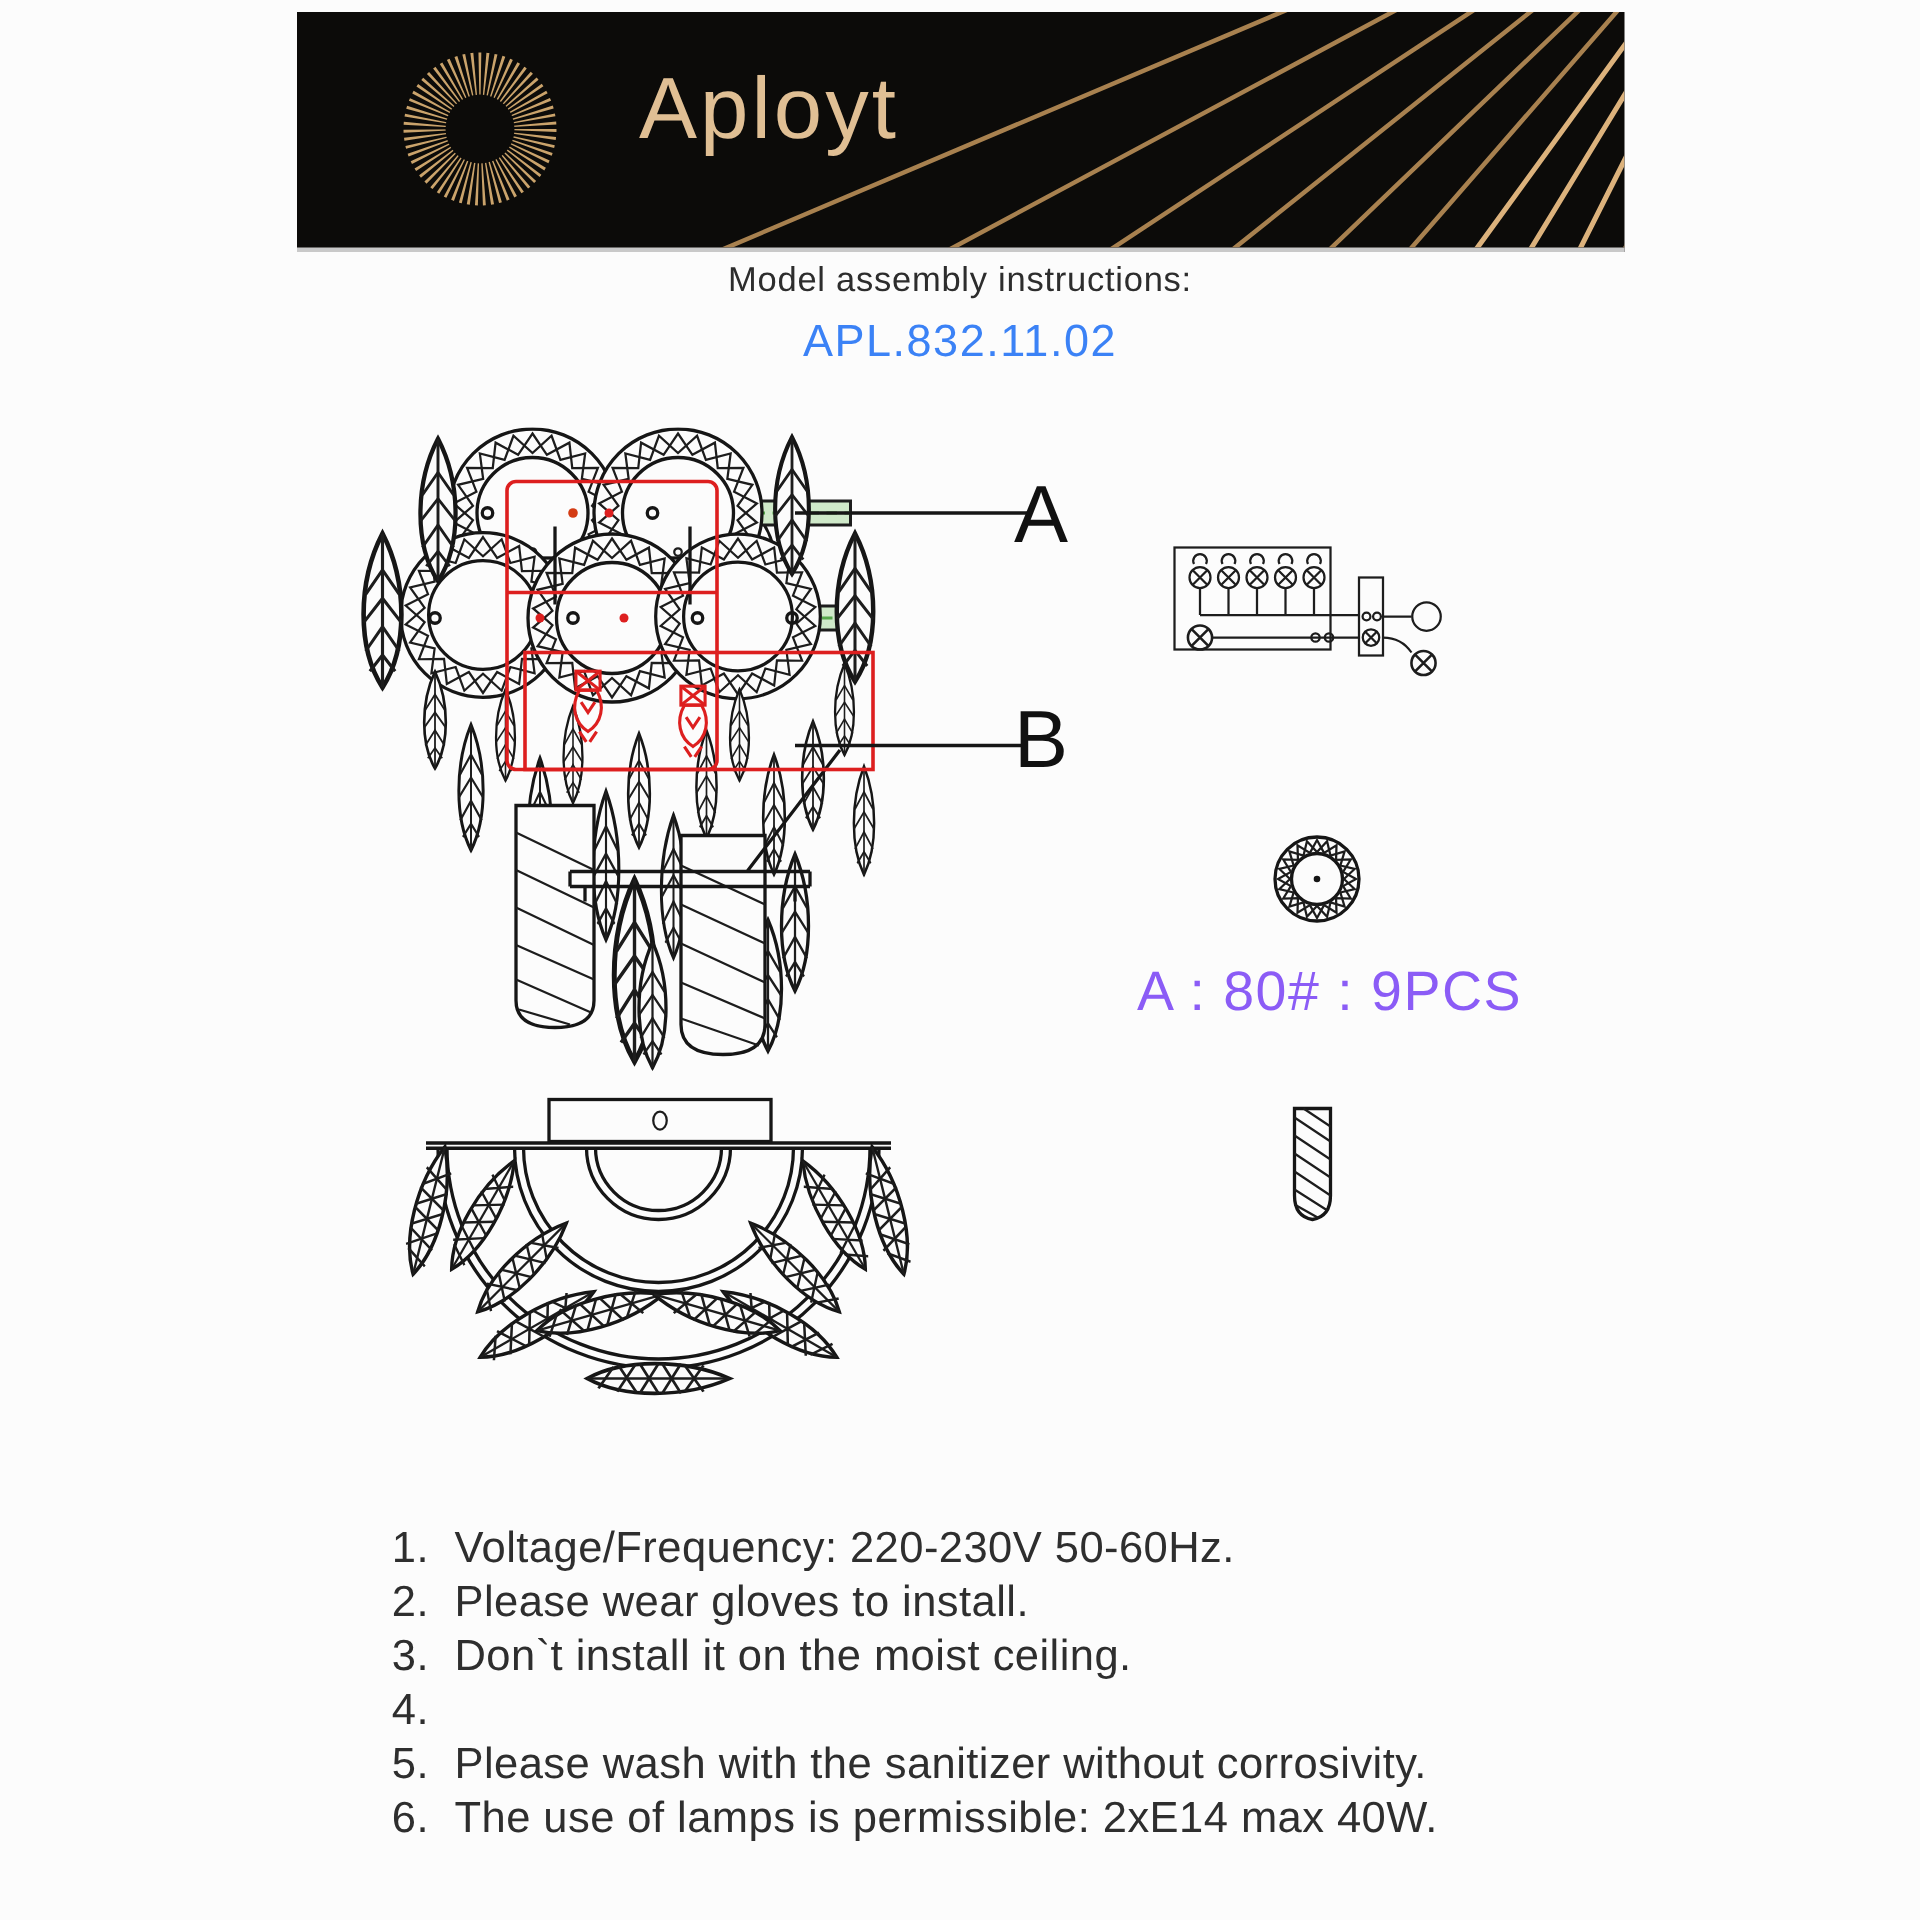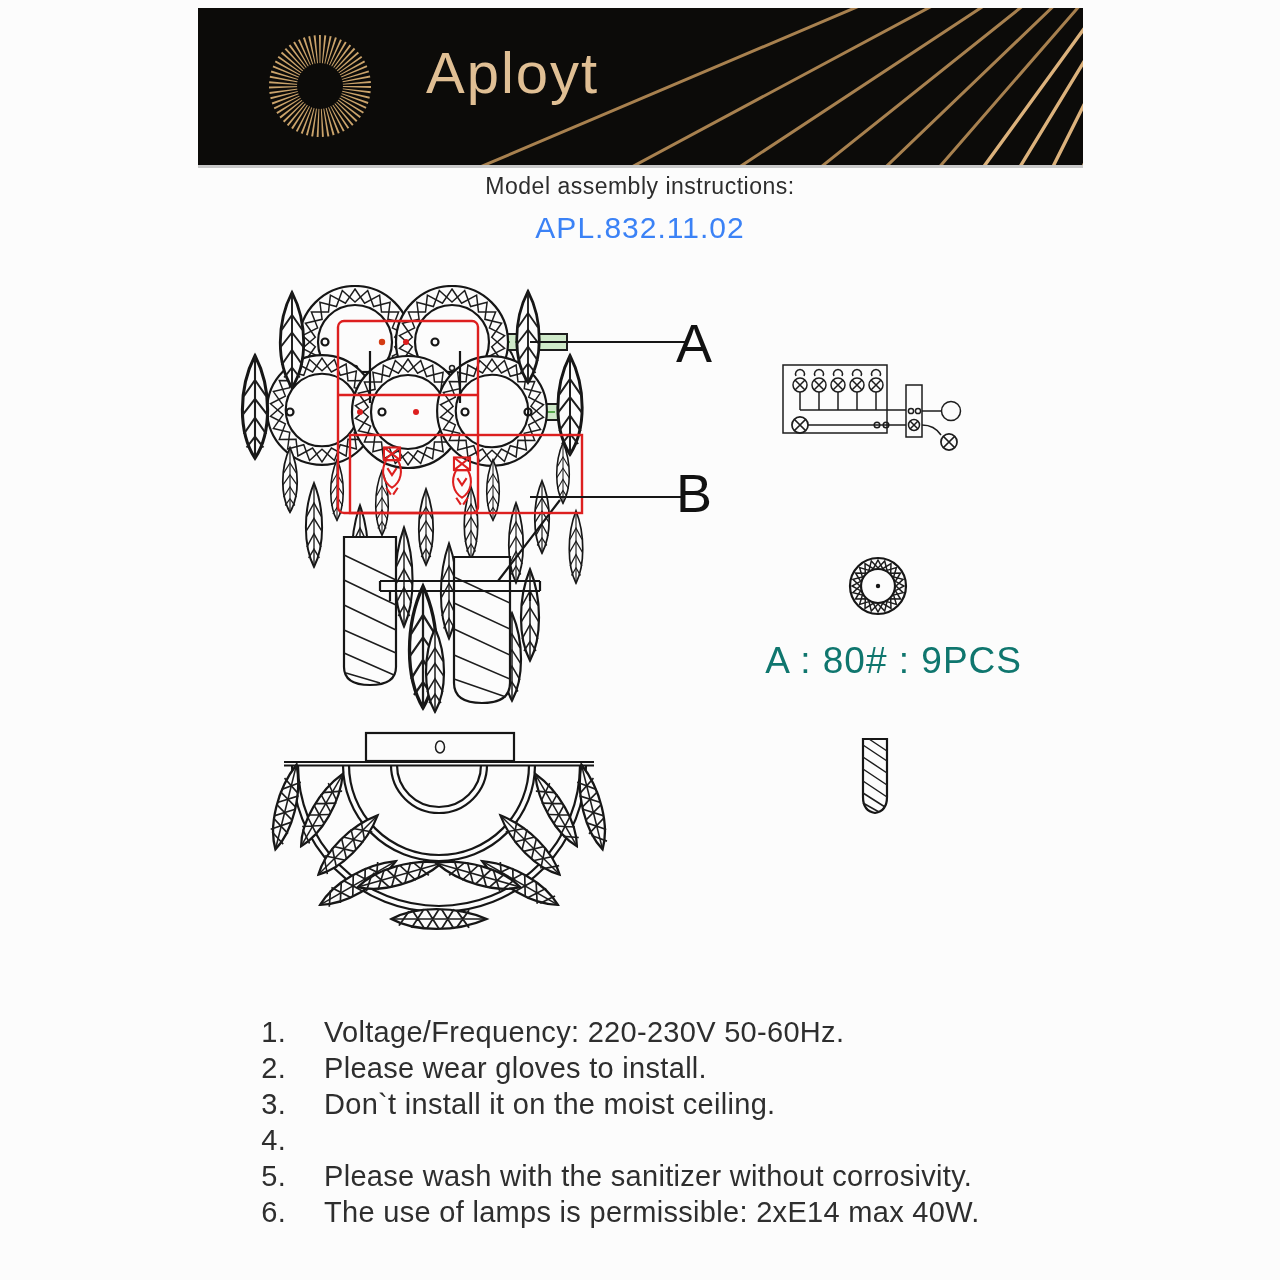--- a/index.html
+++ b/index.html
@@ -23,29 +23,29 @@
   .drw{position:absolute;}
   svg .ln{stroke:#161616;stroke-width:2.2;fill:none;}
   svg .thin{stroke:#1d1d1d;stroke-width:1.5;fill:none;}
   svg .wfill{fill:#fcfcfc;stroke:#161616;stroke-width:2.2;}
   svg .red{stroke:#dd1f1f;stroke-width:2.4;fill:none;}
   svg .redthin{stroke:#dd1f1f;stroke-width:1.8;fill:none;}
   svg .green{stroke:#57a84c;stroke-width:2;fill:none;stroke-dasharray:7 5;}
   svg .gbar{fill:#cfe9c9;stroke:#1d1d1d;stroke-width:2;}
 
   .big-label{position:absolute;font-size:54px;color:#111;line-height:1;}
-  .part-count{position:absolute;left:758px;width:264px;text-align:right;
-              font-size:37px;letter-spacing:1px;color:#0f766e;white-space:nowrap;}
+  .part-count{position:absolute;left:758px;width:264px;text-align:left;
+              font-size:37px;letter-spacing:1px;color:#8b5cf6;white-space:nowrap;}
 
   
   .inst{position:absolute;left:240px;top:1018px;width:880px;font-size:29px;
         letter-spacing:.3px;color:#2e2e2e;}
   .inst .row{display:flex;margin-bottom:7px;line-height:1.0;}
   .inst .num{width:46px;text-align:right;flex:0 0 46px;}
-  .inst .txt{margin-left:38px;white-space:nowrap;}
+  .inst .txt{margin-left:17px;white-space:nowrap;}
 </style>
 </head>
 <body>
 
 <div id="page">
 
   <div class="banner">
     <svg width="885" height="157" viewBox="0 0 885 157">
 
       <g stroke="#dcb27c" stroke-width="3.4" stroke-linecap="round">

